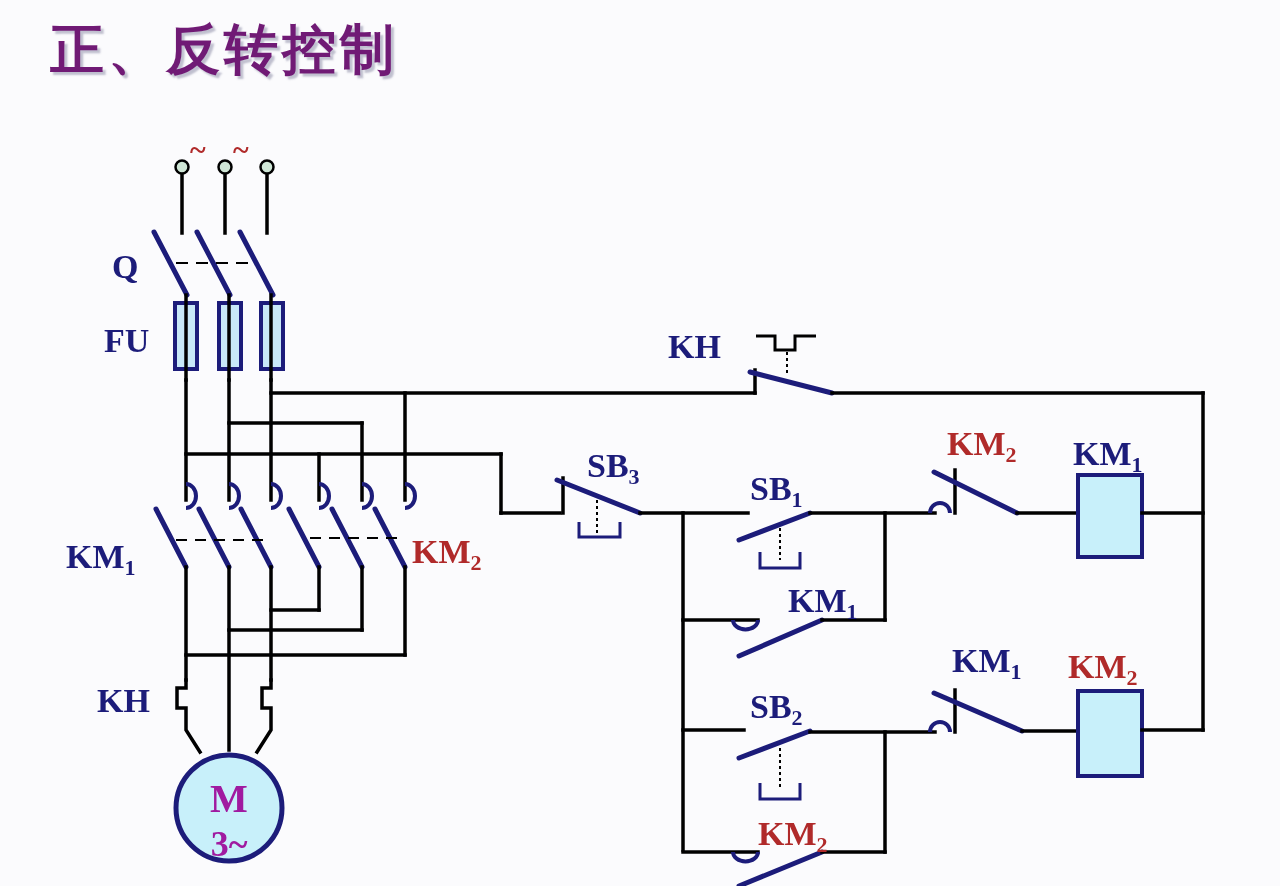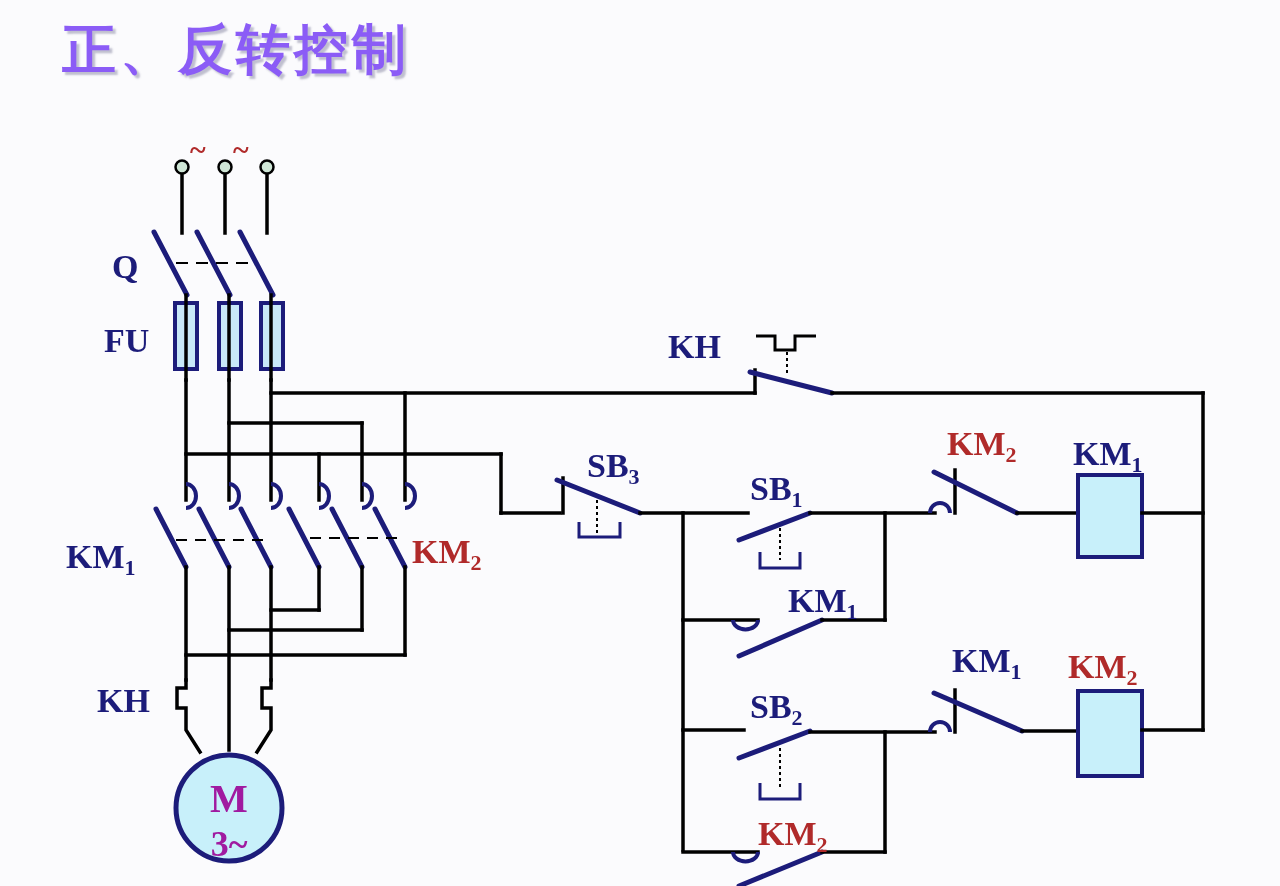--- a/index.html
+++ b/index.html
@@ -1,19 +1,19 @@
 <!DOCTYPE html>
 <html><head>
 <meta charset="utf-8">
 <style>
   html, body { margin: 0; padding: 0; background: #fbfbfd; }
   body { width: 1280px; height: 886px; position: relative; overflow: hidden;
          font-family: "Liberation Serif", "DejaVu Serif", serif; }
-  .title { position: absolute; left: 62px; top: 14px; font-size: 54px; font-weight: bold;
-           color: #8b5cf6; letter-spacing: 4px; font-family: "DejaVu Serif", serif;
+  .title { position: absolute; left: 50px; top: 14px; font-size: 54px; font-weight: bold;
+           color: #701a75; letter-spacing: 4px; font-family: "DejaVu Serif", serif;
            text-shadow: 3px 3px 2px rgba(80,80,120,0.35); }
   svg { position: absolute; left: 0; top: 0; }
   .wire { stroke: #000; stroke-width: 3.5; fill: none; stroke-linecap: square; }
   .blade { stroke: #1c1c7a; stroke-width: 5; fill: none; stroke-linecap: round; }
   .navy { stroke: #1c1c7a; fill: none; }
   .lbl { font-family: "Liberation Serif", serif; font-weight: bold; font-size: 34px; }
   .sub { font-size: 22px; }
   .blue { fill: #1c1c7a; }
   .red { fill: #b02a2a; }
   .magenta { fill: #a01aa0; }

